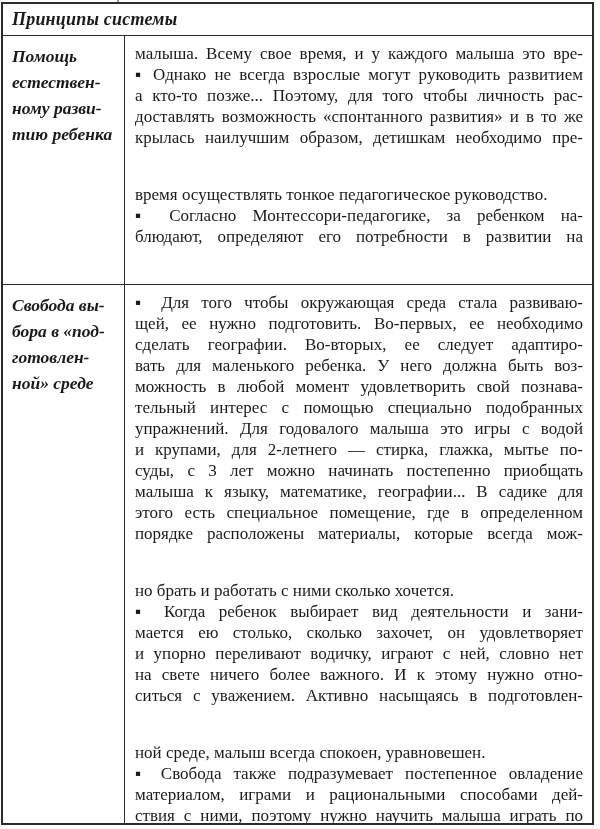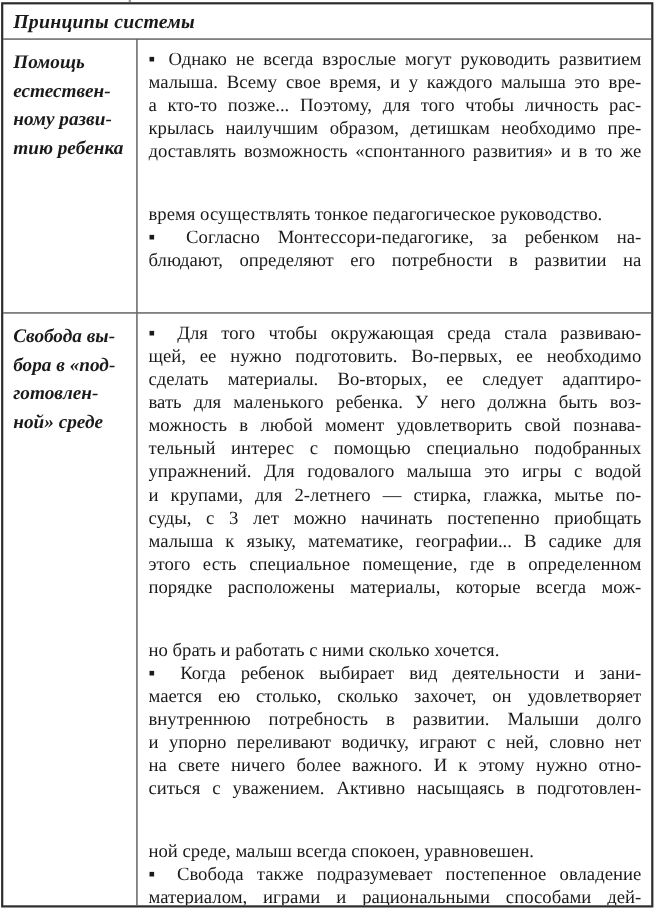--- a/index.html
+++ b/index.html
@@ -78,66 +78,66 @@
       <span class="htitle">Принципы системы</span>
     </div>
 
     <div class="trow r1">
       <div class="cell label">Помощь
 естествен-
 ному разви-
 тию ребенка</div>
       <div class="cell content">
         <div class="para">
+            <div class="line">малыша. Всему свое время, и у каждого малыша это вре-</div>
             <div class="line">▪ Однако не всегда взрослые могут руководить развитием</div>
-            <div class="line">малыша. Всему свое время, и у каждого малыша это вре-</div>
             <div class="line">а кто-то позже... Поэтому, для того чтобы личность рас-</div>
+            <div class="line">доставлять возможность «спонтанного развития» и в то же</div>
             <div class="line">крылась наилучшим образом, детишкам необходимо пре-</div>
-            <div class="line">доставлять возможность «спонтанного развития» и в то же</div>
             <div class="line last">время осуществлять тонкое педагогическое руководство.</div>
           </div>
         <div class="para">
             <div class="line">▪ Согласно Монтессори-педагогике, за ребенком на-</div>
             <div class="line">блюдают, определяют его потребности в развитии на</div>
             <div class="line last">бия и задания.</div>
           </div>
       </div>
     </div>
 
     <div class="trow r2">
       <div class="cell label">Свобода вы-
 бора в «под-
 готовлен-
 ной» среде</div>
       <div class="cell content">
         <div class="para">
             <div class="line">▪ Для того чтобы окружающая среда стала развиваю-</div>
             <div class="line">щей, ее нужно подготовить. Во-первых, ее необходимо</div>
-            <div class="line">сделать материалы. Во-вторых, ее следует адаптиро-</div>
+            <div class="line">сделать географии. Во-вторых, ее следует адаптиро-</div>
             <div class="line">вать для маленького ребенка. У него должна быть воз-</div>
             <div class="line">можность в любой момент удовлетворить свой познава-</div>
             <div class="line">тельный интерес с помощью специально подобранных</div>
             <div class="line">упражнений. Для годовалого малыша это игры с водой</div>
             <div class="line">и крупами, для 2-летнего — стирка, глажка, мытье по-</div>
             <div class="line">суды, с 3 лет можно начинать постепенно приобщать</div>
             <div class="line">малыша к языку, математике, географии... В садике для</div>
             <div class="line">этого есть специальное помещение, где в определенном</div>
             <div class="line">порядке расположены материалы, которые всегда мож-</div>
             <div class="line last">но брать и работать с ними сколько хочется.</div>
           </div>
         <div class="para">
             <div class="line">▪ Когда ребенок выбирает вид деятельности и зани-</div>
             <div class="line">мается ею столько, сколько захочет, он удовлетворяет</div>
-            <div class="line">внутреннюю потребность в развитии. Малыши долго</div>
             <div class="line">и упорно переливают водичку, играют с ней, словно нет</div>
             <div class="line">на свете ничего более важного. И к этому нужно отно-</div>
             <div class="line">ситься с уважением. Активно насыщаясь в подготовлен-</div>
             <div class="line last">ной среде, малыш всегда спокоен, уравновешен.</div>
           </div>
         <div class="para">
             <div class="line">▪ Свобода также подразумевает постепенное овладение</div>
             <div class="line">материалом, играми и рациональными способами дей-</div>
+            <div class="line">ствия с ними, поэтому нужно научить малыша играть по</div>
           </div>
       </div>
     </div>
 
   </div>
 </div>
 
 </body></html>

